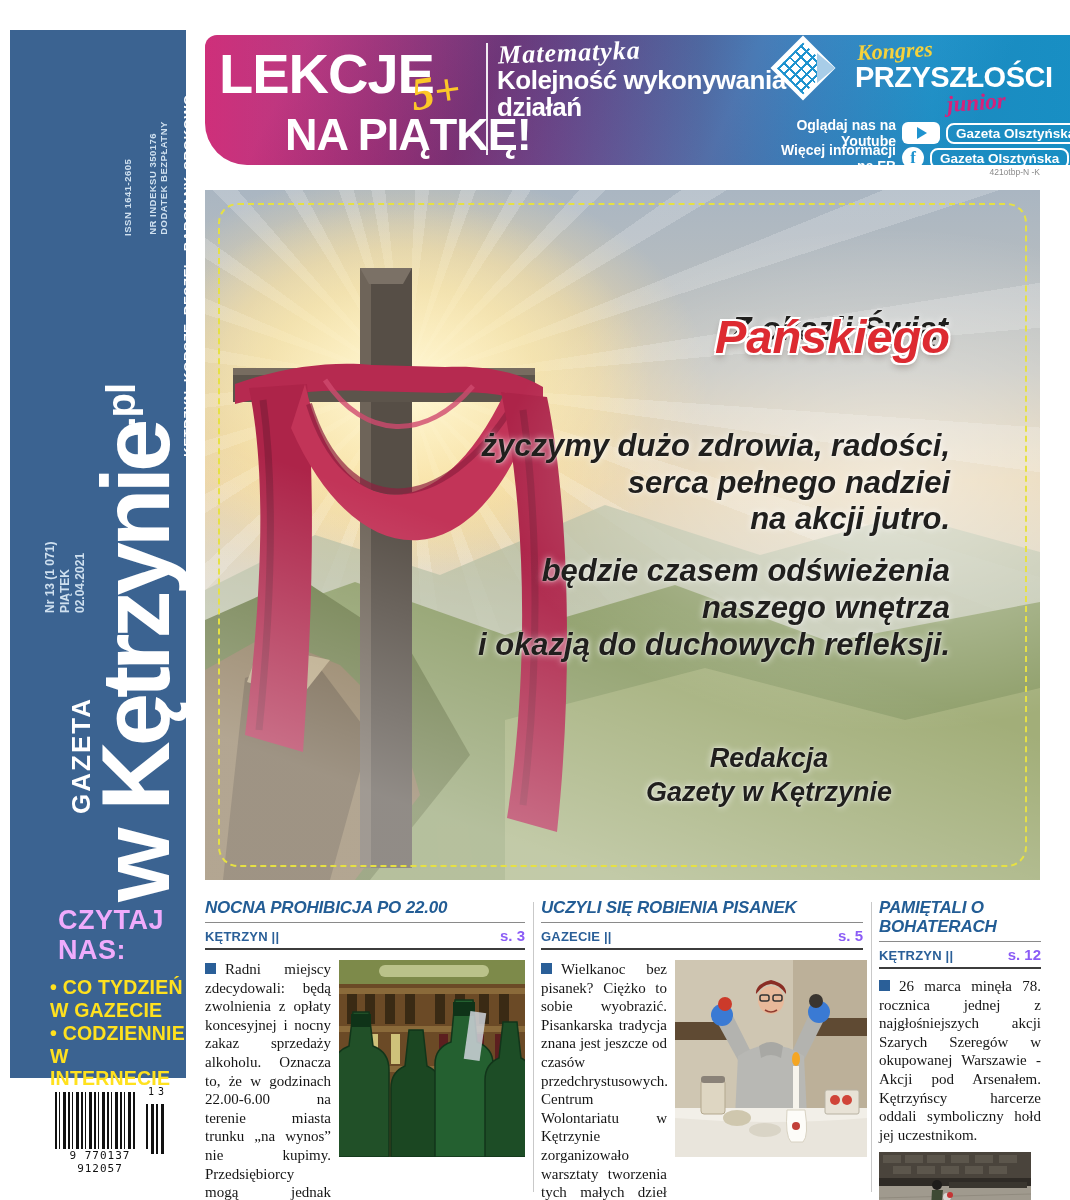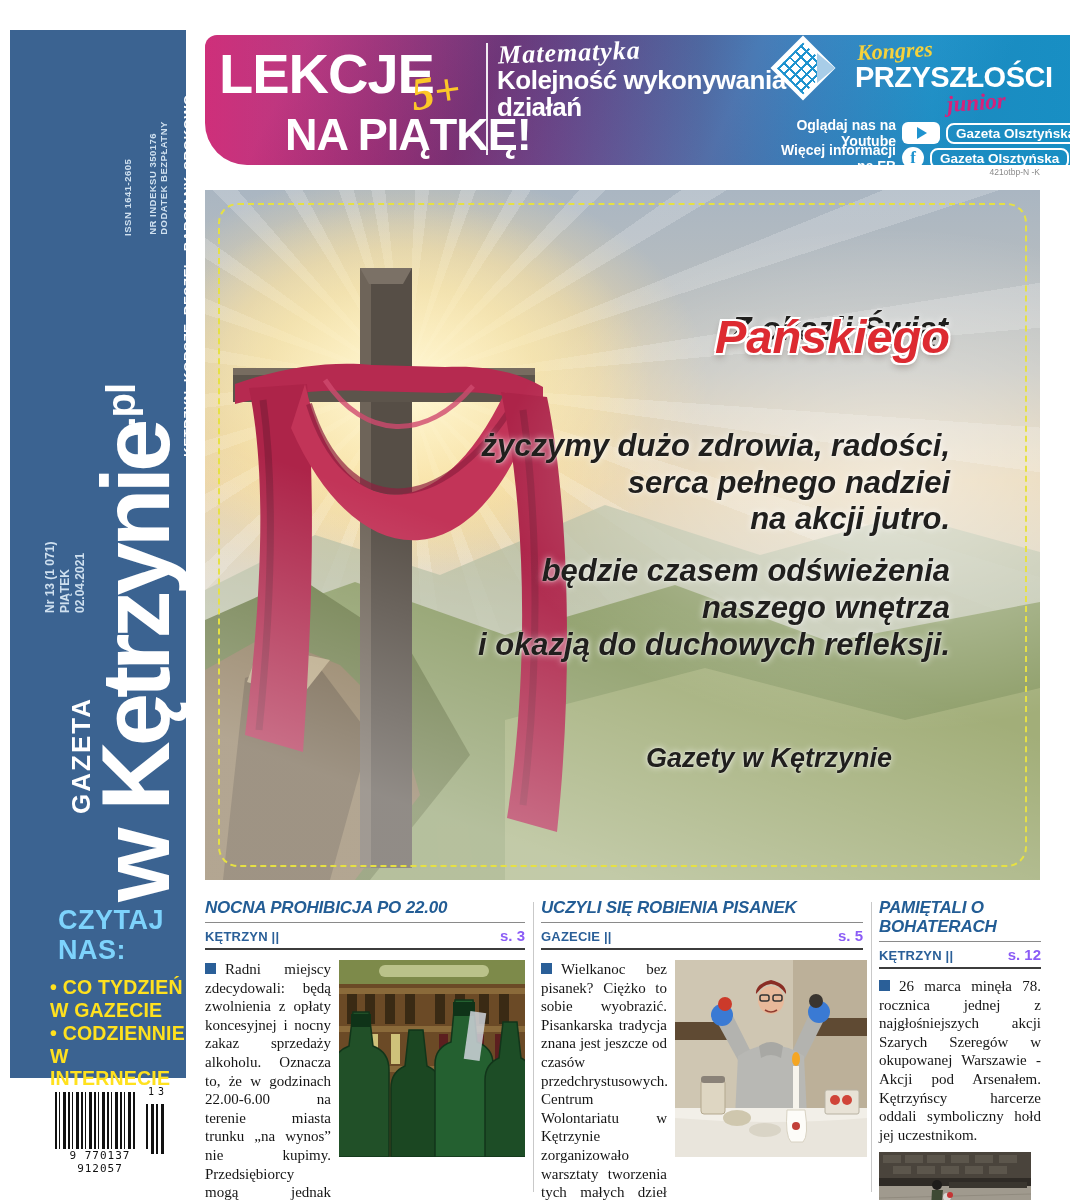--- a/index.html
+++ b/index.html
@@ -12,21 +12,21 @@
   .vtx{position:absolute;transform:rotate(-90deg);transform-origin:left bottom;white-space:nowrap;color:#fff;}
   .sb-small{font-size:9.5px;letter-spacing:.5px;line-height:1.15;color:#cfe0ef;font-weight:bold;}
   .sb-cities{font-size:13.5px;font-weight:bold;letter-spacing:.4px;color:#fff;}
   .sb-issue{font-size:12px;line-height:1.25;color:#cfe0ef;font-weight:bold;}
   .logo-rot{position:absolute;left:182px;top:760px;width:800px;height:112px;
             transform:rotate(-90deg);transform-origin:left bottom;}
   .logo-big{position:absolute;left:0;top:8px;font-size:96px;font-weight:bold;letter-spacing:-5px;
             color:#fff;white-space:nowrap;line-height:1;}
   .logo-pl{font-size:40px;letter-spacing:-1px;position:relative;top:-34px;left:-4px;}
   .logo-gazeta{position:absolute;left:88px;top:-14px;font-size:26px;font-weight:bold;letter-spacing:2px;color:#fff;}
-  .read-us{left:48px;top:876px;color:#7dd3fc;font-size:27px;font-weight:bold;line-height:1.1;letter-spacing:.5px;}
+  .read-us{left:48px;top:876px;color:#f0abfc;font-size:27px;font-weight:bold;line-height:1.1;letter-spacing:.5px;}
   .read-item{left:40px;color:#ffe11e;font-size:19.5px;font-weight:bold;line-height:1.15;letter-spacing:.2px;}
 
   
   .barcode-main{left:55px;top:1092px;width:82px;height:58px;
     background:repeating-linear-gradient(90deg,#111 0 2px,#fff 2px 4px,#111 4px 5px,#fff 5px 8px,#111 8px 11px,#fff 11px 13px);}
   .barcode-addon{left:146px;top:1104px;width:20px;height:50px;
     background:repeating-linear-gradient(90deg,#111 0 2px,#fff 2px 5px,#111 5px 8px,#fff 8px 10px);}
   .barcode-digits{left:50px;top:1149px;width:100px;text-align:center;font-family:"DejaVu Sans Mono",monospace;
     font-size:11px;color:#111;letter-spacing:1px;background:#fff;}
   .barcode-addon-label{left:146px;top:1086px;width:24px;text-align:center;font-family:"DejaVu Sans Mono",monospace;
@@ -223,20 +223,21 @@
       <div>życzymy dużo zdrowia, radości,</div>
       <div>serca pełnego nadziei</div>
       <div>na akcji jutro.</div>
     </div>
     <div class="hero-text ht-niech">
       <div>będzie czasem odświeżenia</div>
       <div>naszego wnętrza</div>
       <div>i okazją do duchowych refleksji.</div>
     </div>
     <div class="hero-text ht-sign">
+      <div>Redakcja</div>
       <div>Gazety w Kętrzynie</div>
     </div>
   </div>
 
   <div class="abs articles">
     <div class="vdiv" style="left:328px;"></div>
     <div class="vdiv" style="left:666px;"></div>
 
     <div class="col col1">
       <div class="headline">NOCNA PROHIBICJA PO 22.00</div>

